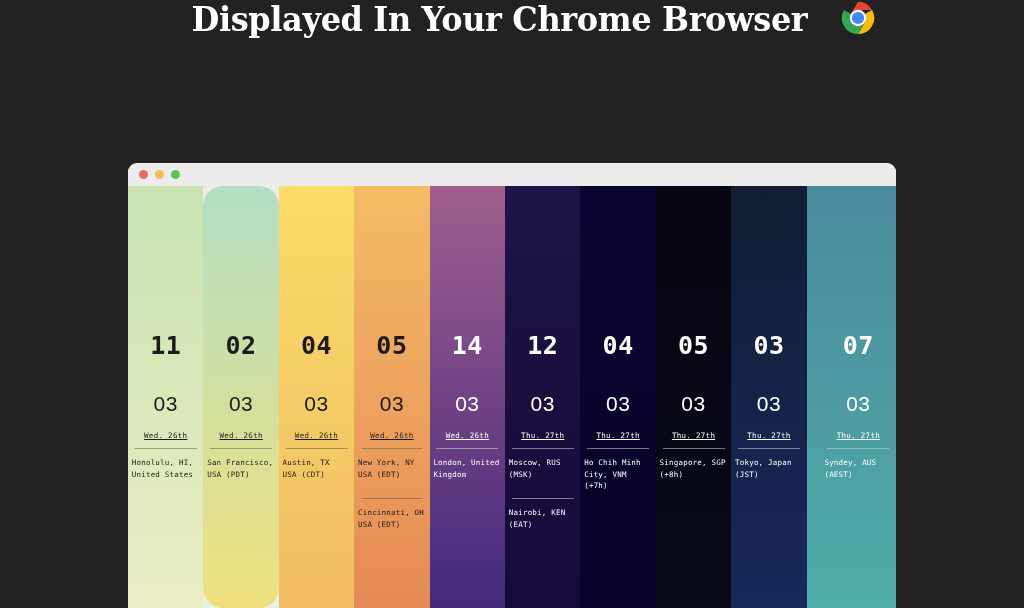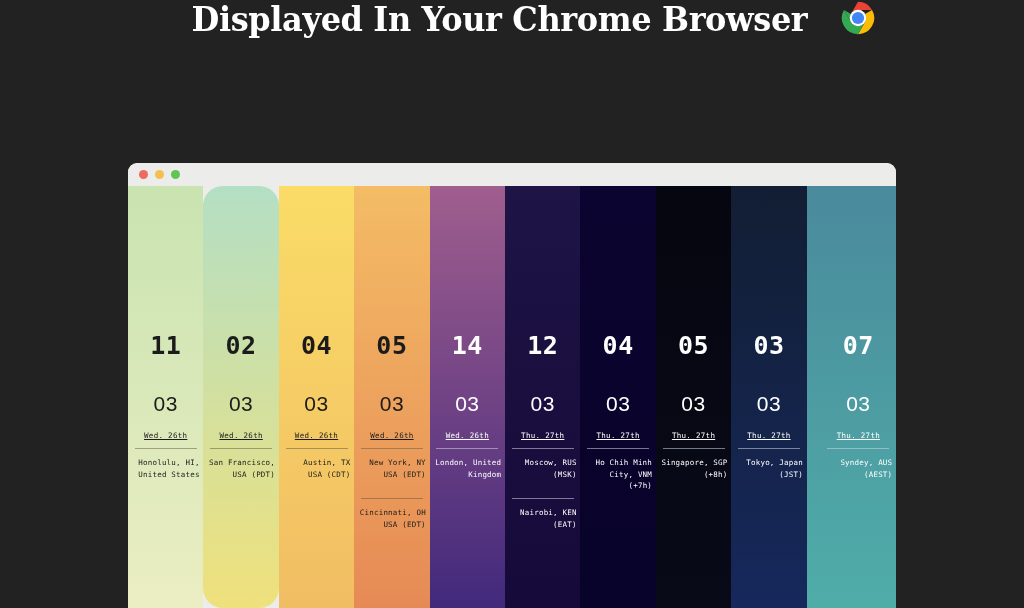--- a/index.html
+++ b/index.html
@@ -63,21 +63,21 @@
     font-size:7.5px; line-height:11px; letter-spacing:0.3px;
     margin-top:12px;
     text-decoration:underline;
   }
   .rule{
     width:62px; height:1px; margin:7px 0 8px 0; opacity:0.55;
   }
   .place{
     font-family:"DejaVu Sans Mono", monospace;
     font-size:7.5px; line-height:11.5px; letter-spacing:0.2px;
-    text-align:right; width:90%;
+    text-align:left; width:90%;
   }
   .place + .rule{ margin-top:18px; }
 
   .light .hour, .light .minute, .light .daylabel, .light .place{ color:#1b1b1b; }
   .light .rule{ background:#6b6147; }
   .dark .hour, .dark .minute, .dark .daylabel, .dark .place{ color:#ffffff; }
   .dark .rule{ background:#cdd6e6; }
 </style>
 </head>
 <body>

